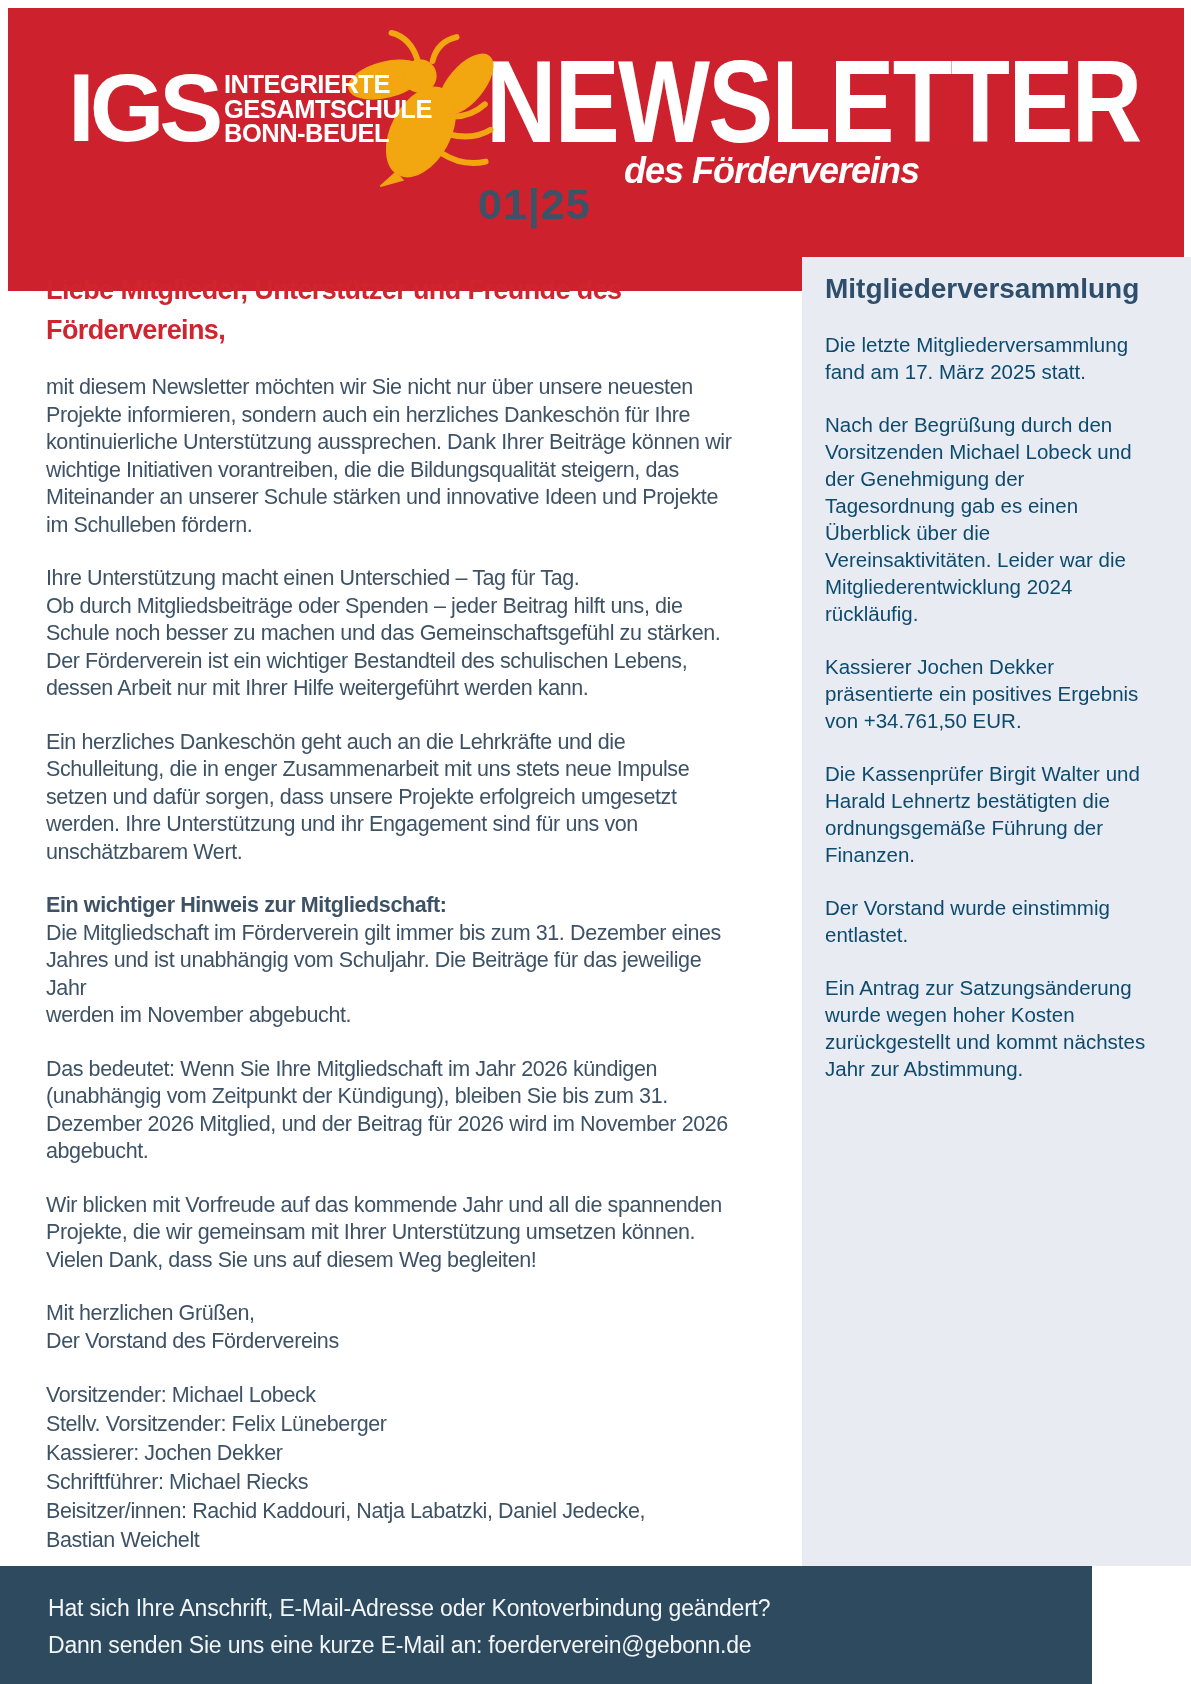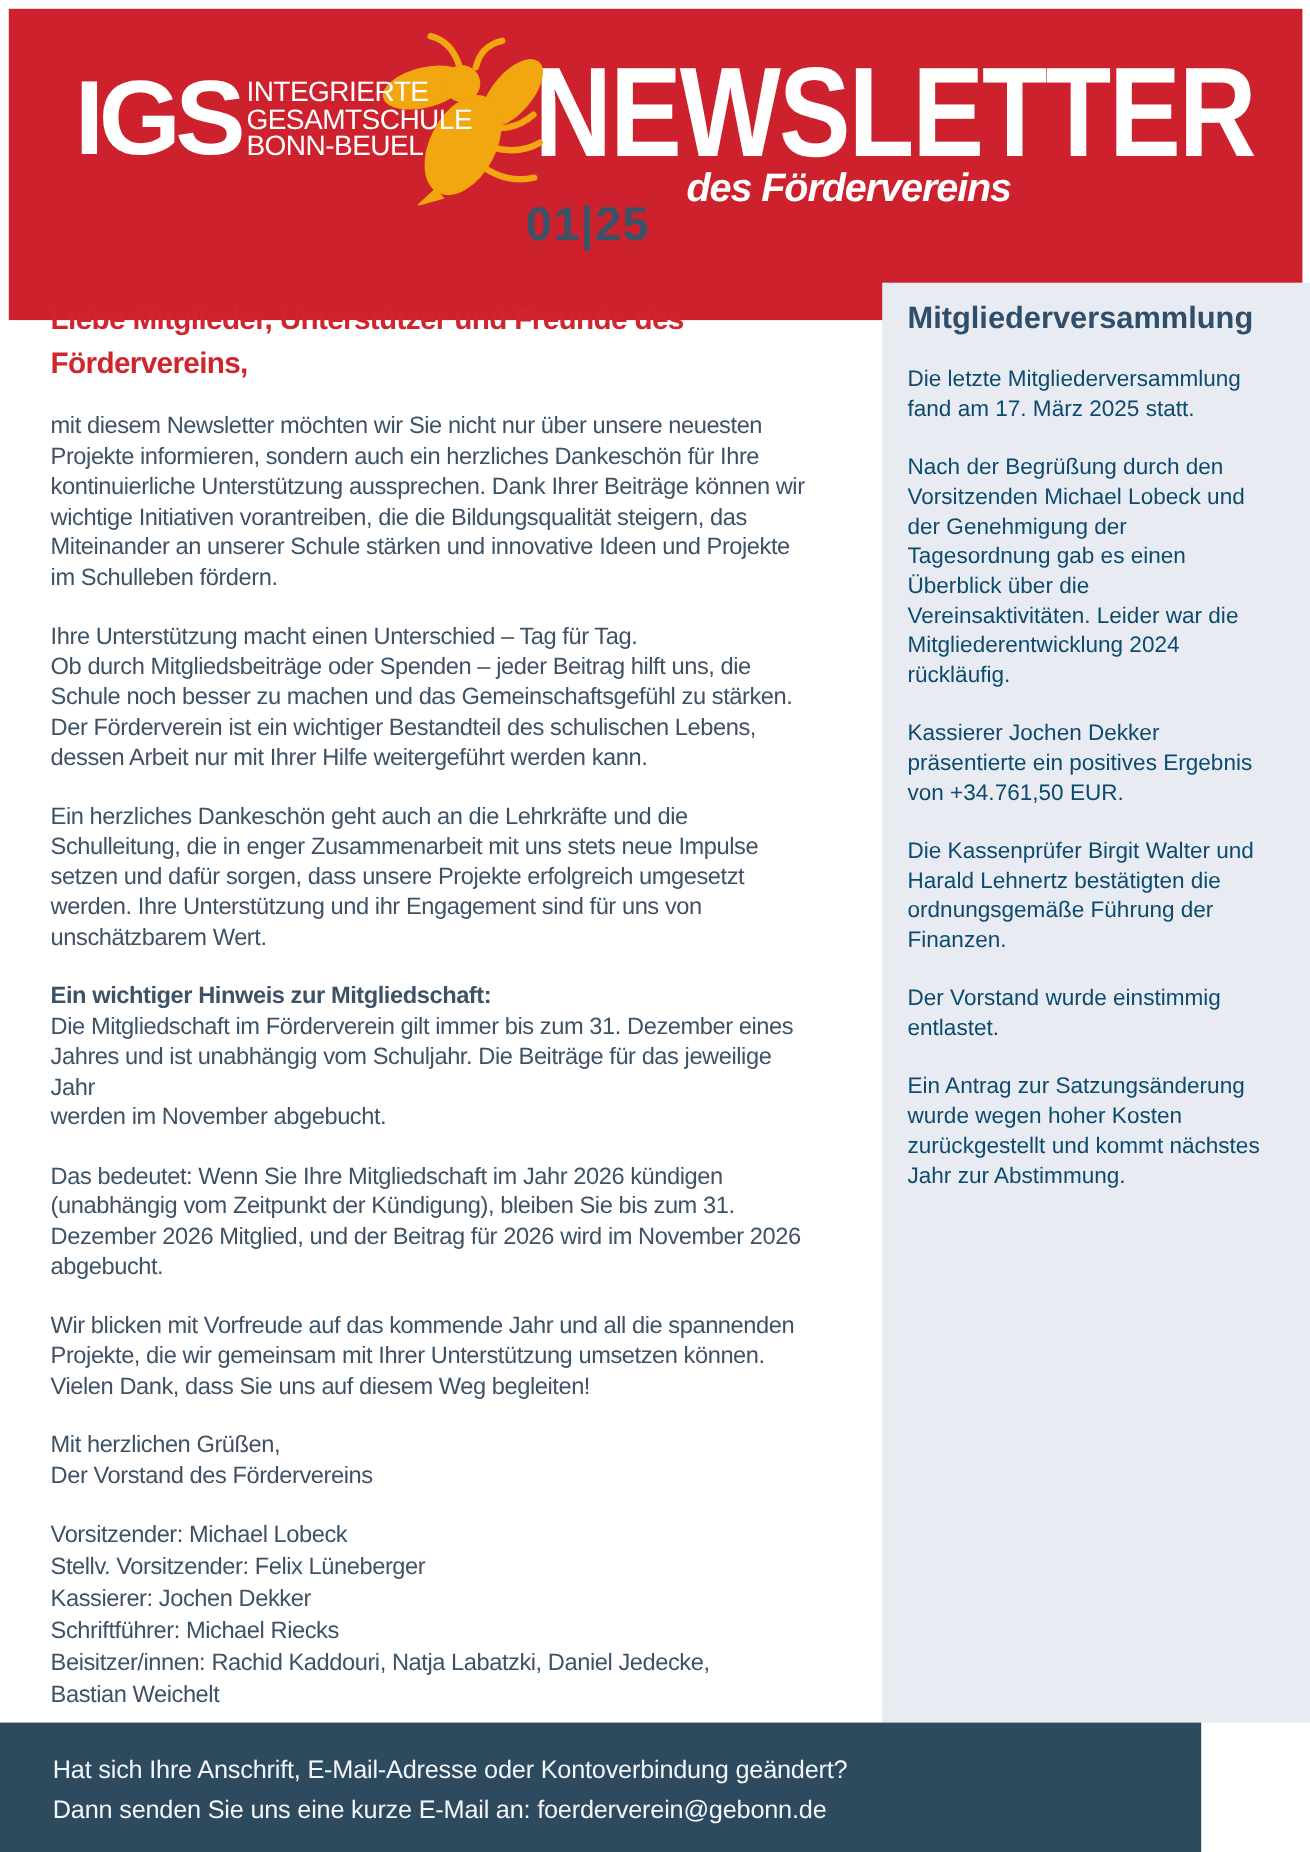--- a/index.html
+++ b/index.html
@@ -15,21 +15,21 @@
     --white:#ffffff;
   }
   *{margin:0;padding:0;box-sizing:border-box;}
   html,body{background:#fff;}
   body{font-family:"Liberation Sans","DejaVu Sans",sans-serif;}
   .page{position:relative;width:1191px;height:1684px;background:var(--white);overflow:hidden;}
 
   
   .header{position:absolute;left:8px;top:8px;width:1176px;height:283px;background:var(--red-bg);}
   .igs{position:absolute;left:60px;top:52px;color:var(--white);font-weight:700;font-size:96px;letter-spacing:-5px;line-height:1;z-index:2;}
-  .school{position:absolute;left:216px;top:64px;color:var(--white);font-weight:400;font-size:25.5px;line-height:24.5px;letter-spacing:-0.5px;white-space:pre-line;z-index:3;}
+  .school{position:absolute;left:216px;top:64px;color:var(--white);font-weight:700;font-size:25.5px;line-height:24.5px;letter-spacing:-0.5px;white-space:pre-line;z-index:3;}
   .bee{position:absolute;left:325px;top:18px;width:185px;height:175px;z-index:2;}
   .title{position:absolute;left:478px;top:30px;color:var(--white);font-weight:700;font-size:116px;line-height:1.12;letter-spacing:-2px;transform:scaleX(0.84);transform-origin:left top;z-index:1;white-space:nowrap;}
   .subtitle{position:absolute;left:616px;top:142px;color:var(--white);font-weight:700;font-style:italic;font-size:36px;letter-spacing:-1px;z-index:2;white-space:nowrap;text-align:right;}
   .issue{position:absolute;left:470px;top:172px;color:var(--issue-color);font-weight:700;font-size:43px;letter-spacing:1px;z-index:2;}
 
   
   .main-col{position:absolute;left:46px;top:270px;width:690px;color:var(--slate-text);}
   .main-col h1{color:var(--heading-red);font-size:27px;line-height:40px;letter-spacing:-0.6px;font-weight:700;margin:0 0 24px 0;white-space:pre-line;}
   .main-col p{font-size:21.5px;line-height:27.5px;letter-spacing:-0.4px;margin:0 0 26px 0;white-space:pre-line;}
   .notice-heading{font-weight:700;font-size:21.5px;line-height:27.5px;letter-spacing:-0.4px;white-space:pre-line;}

